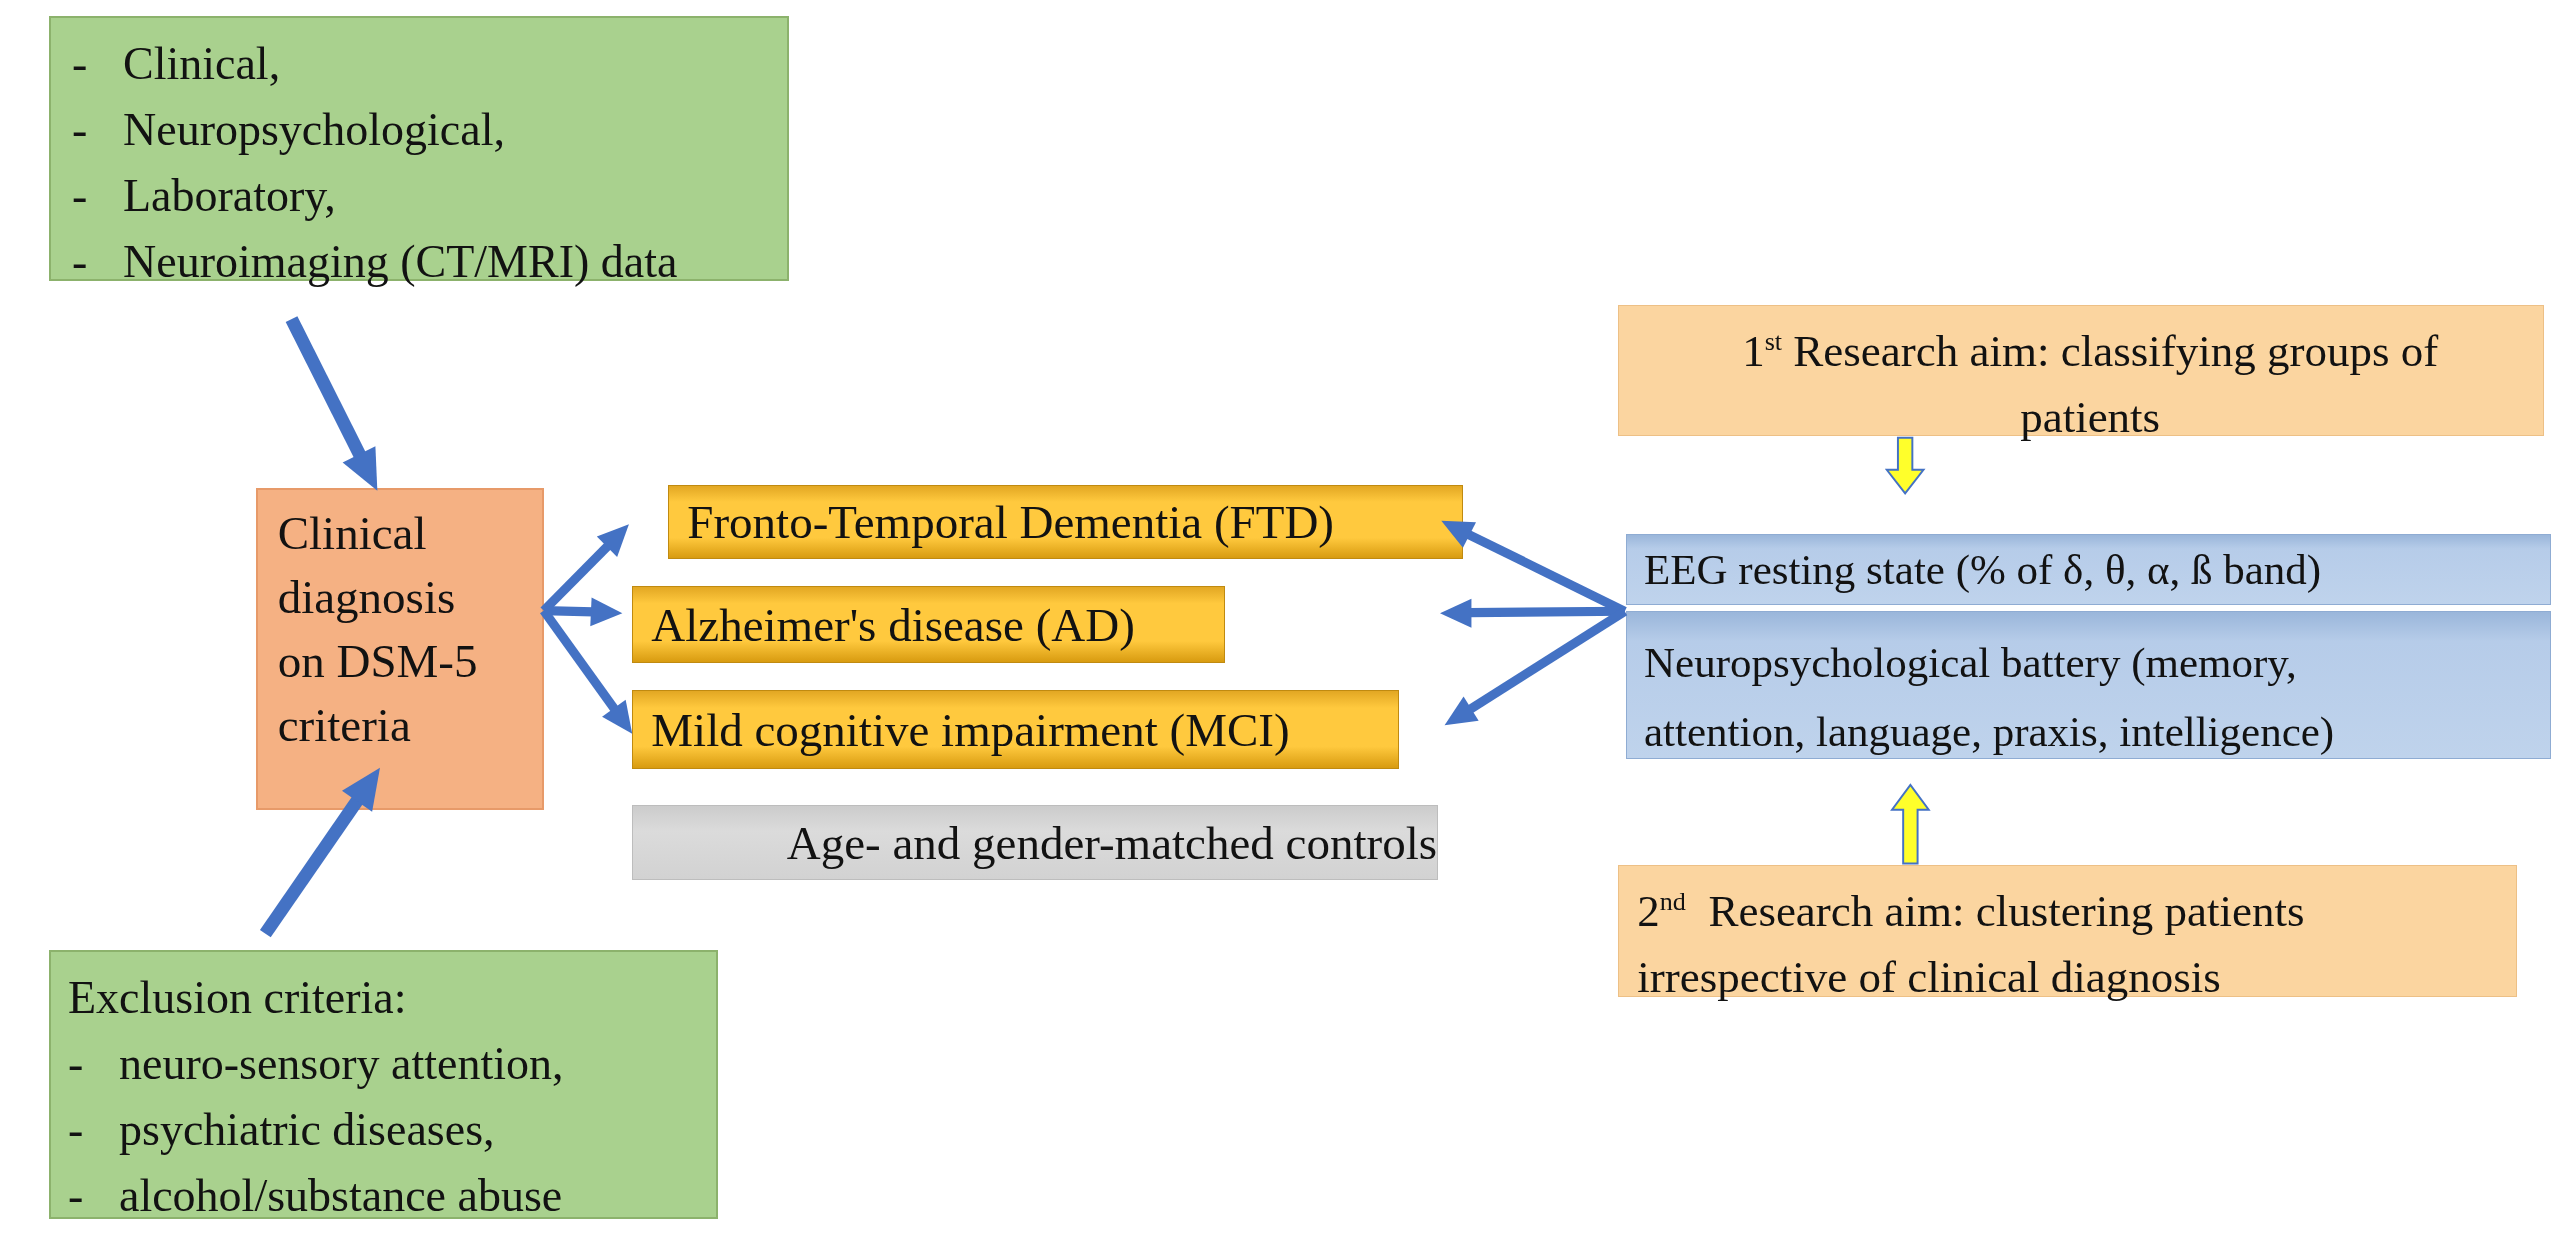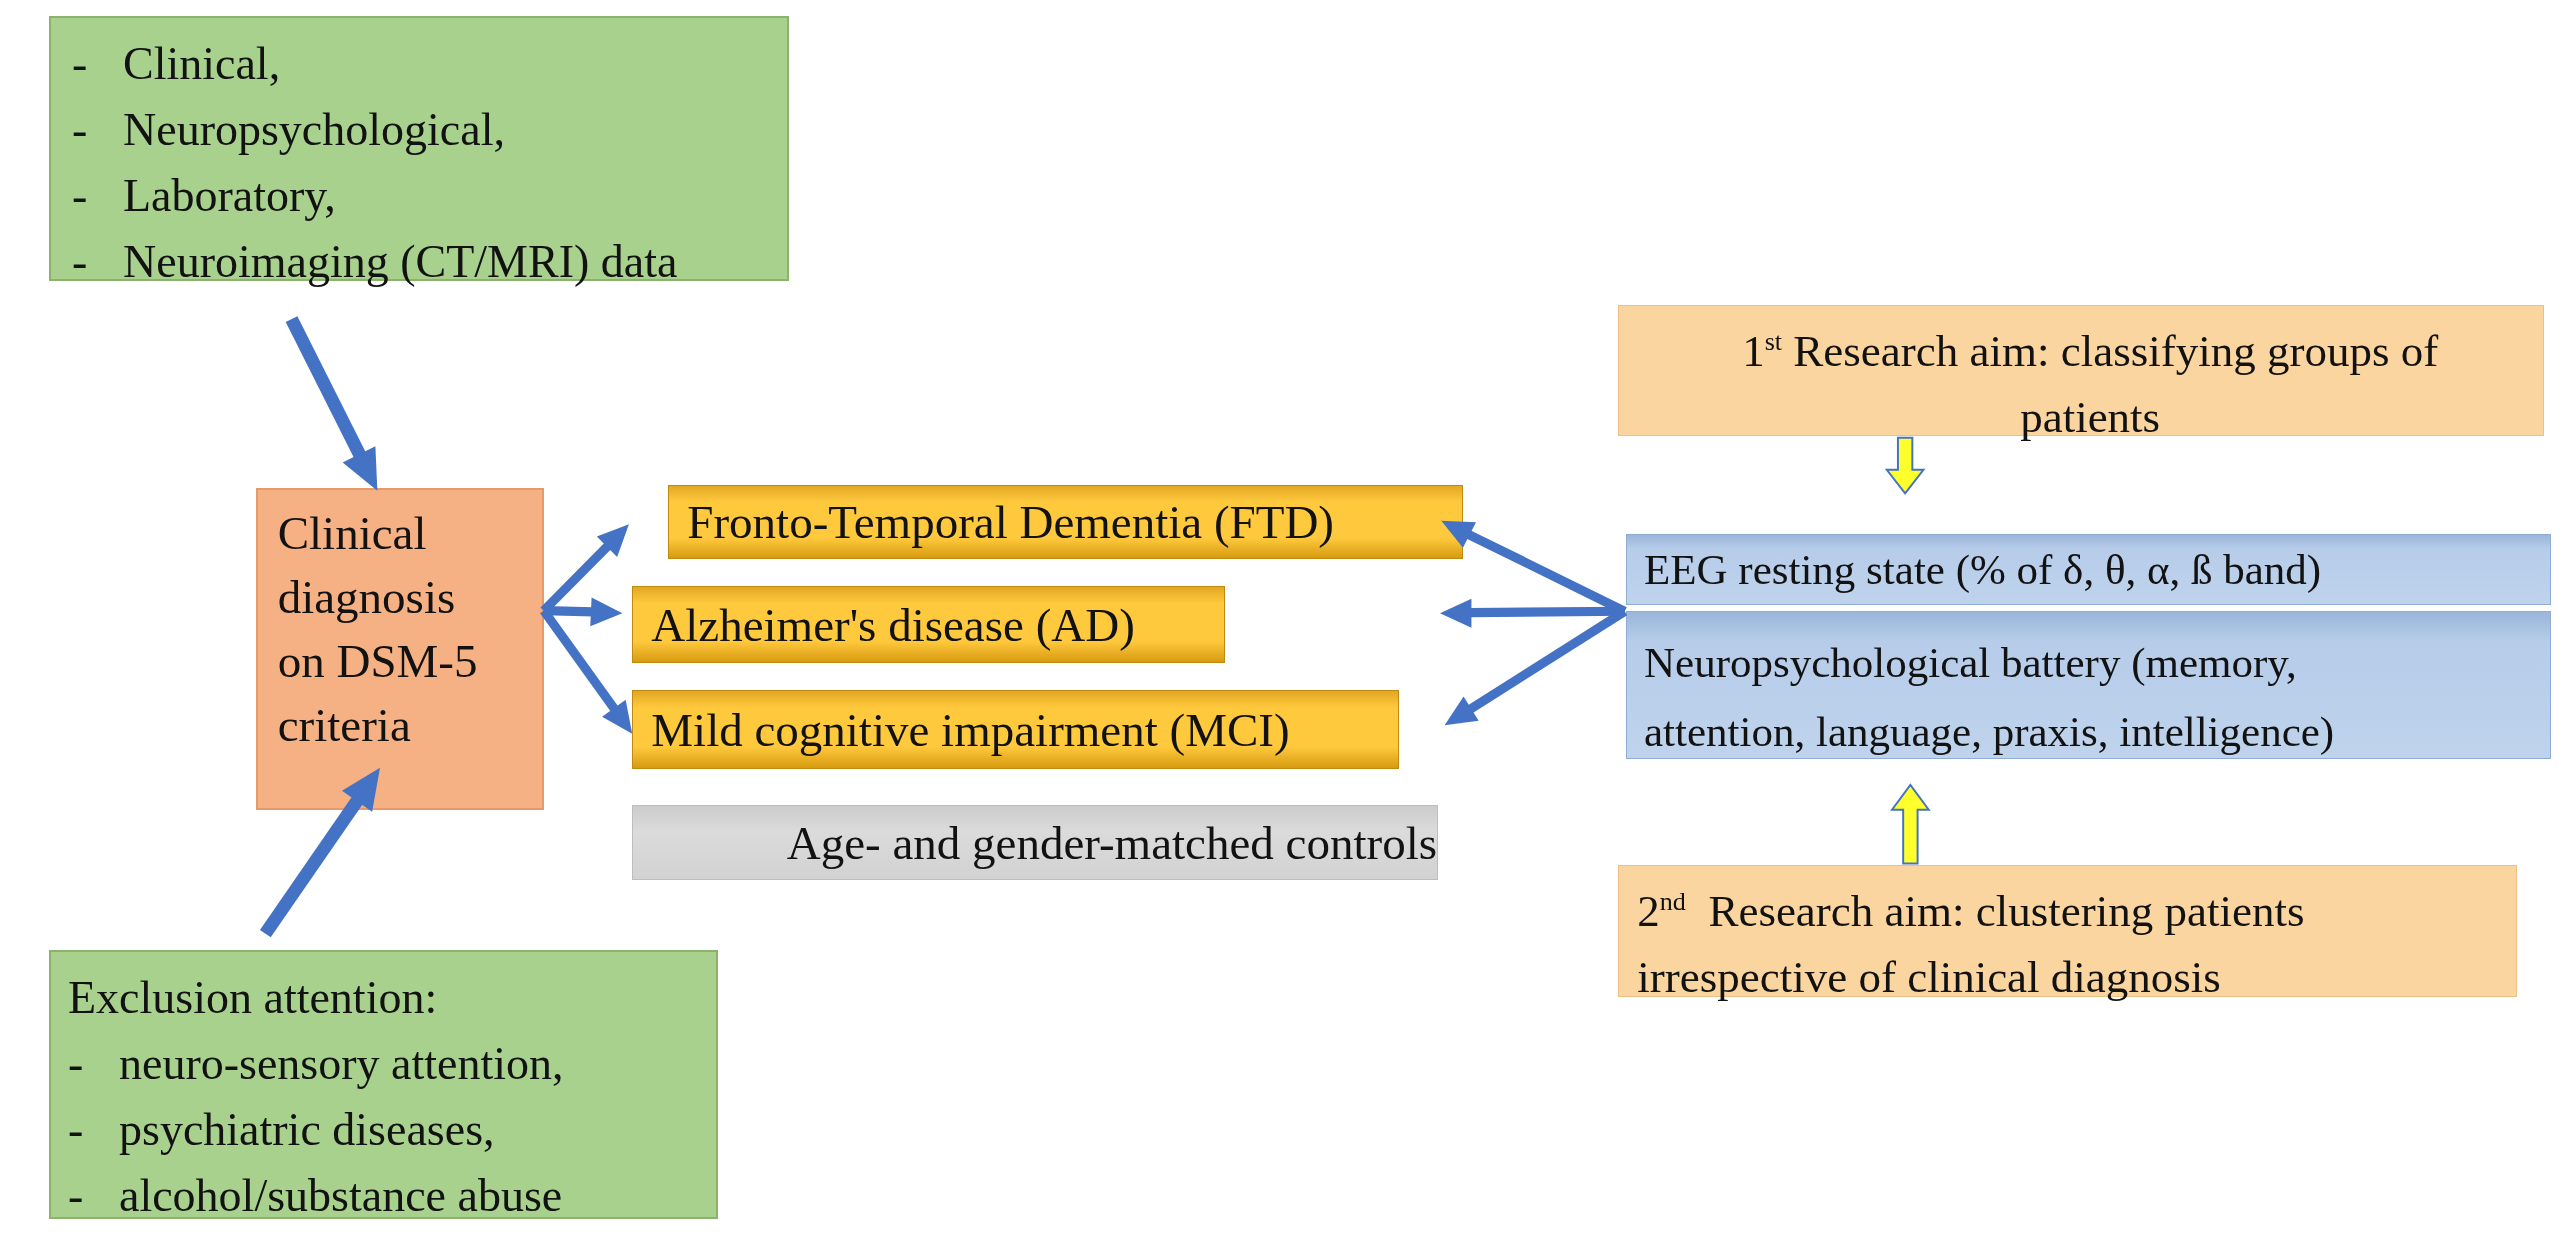--- a/index.html
+++ b/index.html
@@ -89,21 +89,21 @@
     <div>Neuropsychological battery (memory,</div>
     <div>attention, language, praxis, intelligence)</div>
   </div>
 
   <div class="box tan tan-text" style="left:1618px;top:865px;width:899px;height:132px;">
     <div class="tan-line"><span>2</span><sup class="ord">nd</sup><span>  Research aim: clustering patients</span></div>
     <div class="tan-line">irrespective of clinical diagnosis</div>
   </div>
 
   <div class="box green bullet-list" style="left:49px;top:950px;width:669px;height:269px;padding-left:17px;">
-    <div class="plain-title">Exclusion attention:</div>
+    <div class="plain-title">Exclusion criteria:</div>
     <div class="bullet-row">
       <span class="dash">-</span>
       <span class="txt">neuro-sensory attention,</span>
     </div>
     <div class="bullet-row">
       <span class="dash">-</span>
       <span class="txt">psychiatric diseases,</span>
     </div>
     <div class="bullet-row">
       <span class="dash">-</span>

